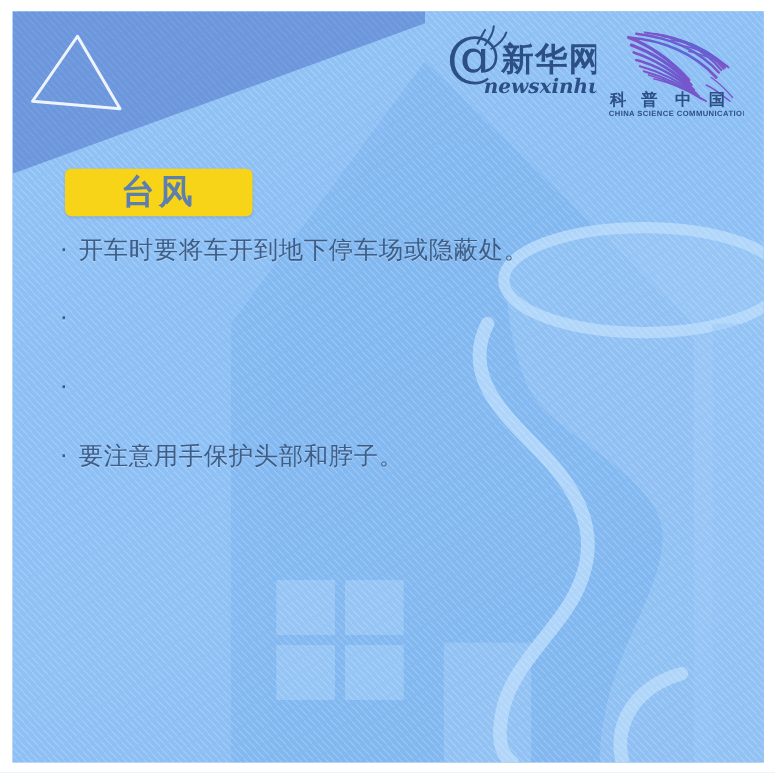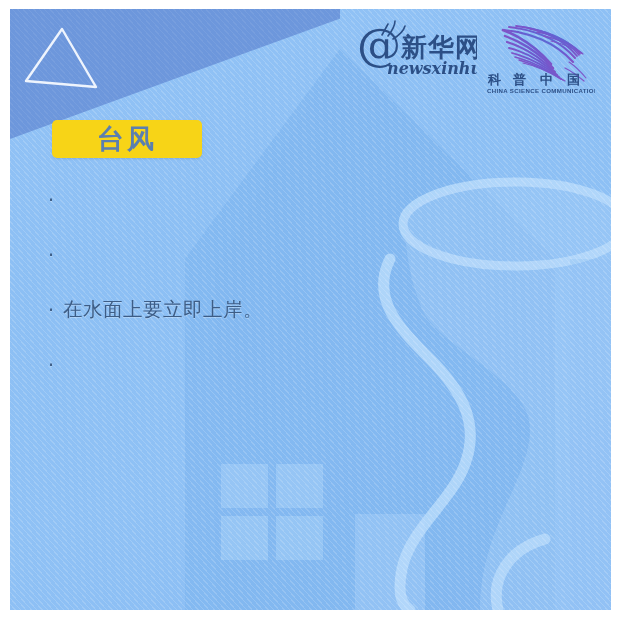--- a/index.html
+++ b/index.html
@@ -112,21 +112,21 @@
   .kepu-logo {
     position: relative;
     width: 110px;
     height: 76px;
   }
 
   
   .title-badge {
     position: absolute;
     left: 42px;
-    top: 111px;
+    top: 126px;
     width: 150px;
     height: 38px;
     background: #f7d417;
     border-radius: 5px;
     display: flex;
     align-items: center;
     justify-content: center;
     box-shadow: 0 1px 2px rgba(60,90,140,0.18);
   }
   .title-badge .title-text {
@@ -297,31 +297,32 @@
     </div>
 
     <div class="title-badge">
       <span class="title-text">台风</span>
     </div>
 
     <div class="bullet-list">
 
       <div class="bullet-item">
         <span class="bullet-dot">·</span>
+        <span class="bullet-text">开车时要将车开到地下停车场或隐蔽处。</span>
       </div>
 
       <div class="bullet-item">
         <span class="bullet-dot">·</span>
       </div>
 
       <div class="bullet-item">
         <span class="bullet-dot">·</span>
-        <span class="bullet-text">在水面上要立即上岸。</span>
       </div>
 
       <div class="bullet-item">
         <span class="bullet-dot">·</span>
+        <span class="bullet-text">要注意用手保护头部和脖子。</span>
       </div>
 
     </div>
 
   </div>
 </div>
 
 </body></html>

